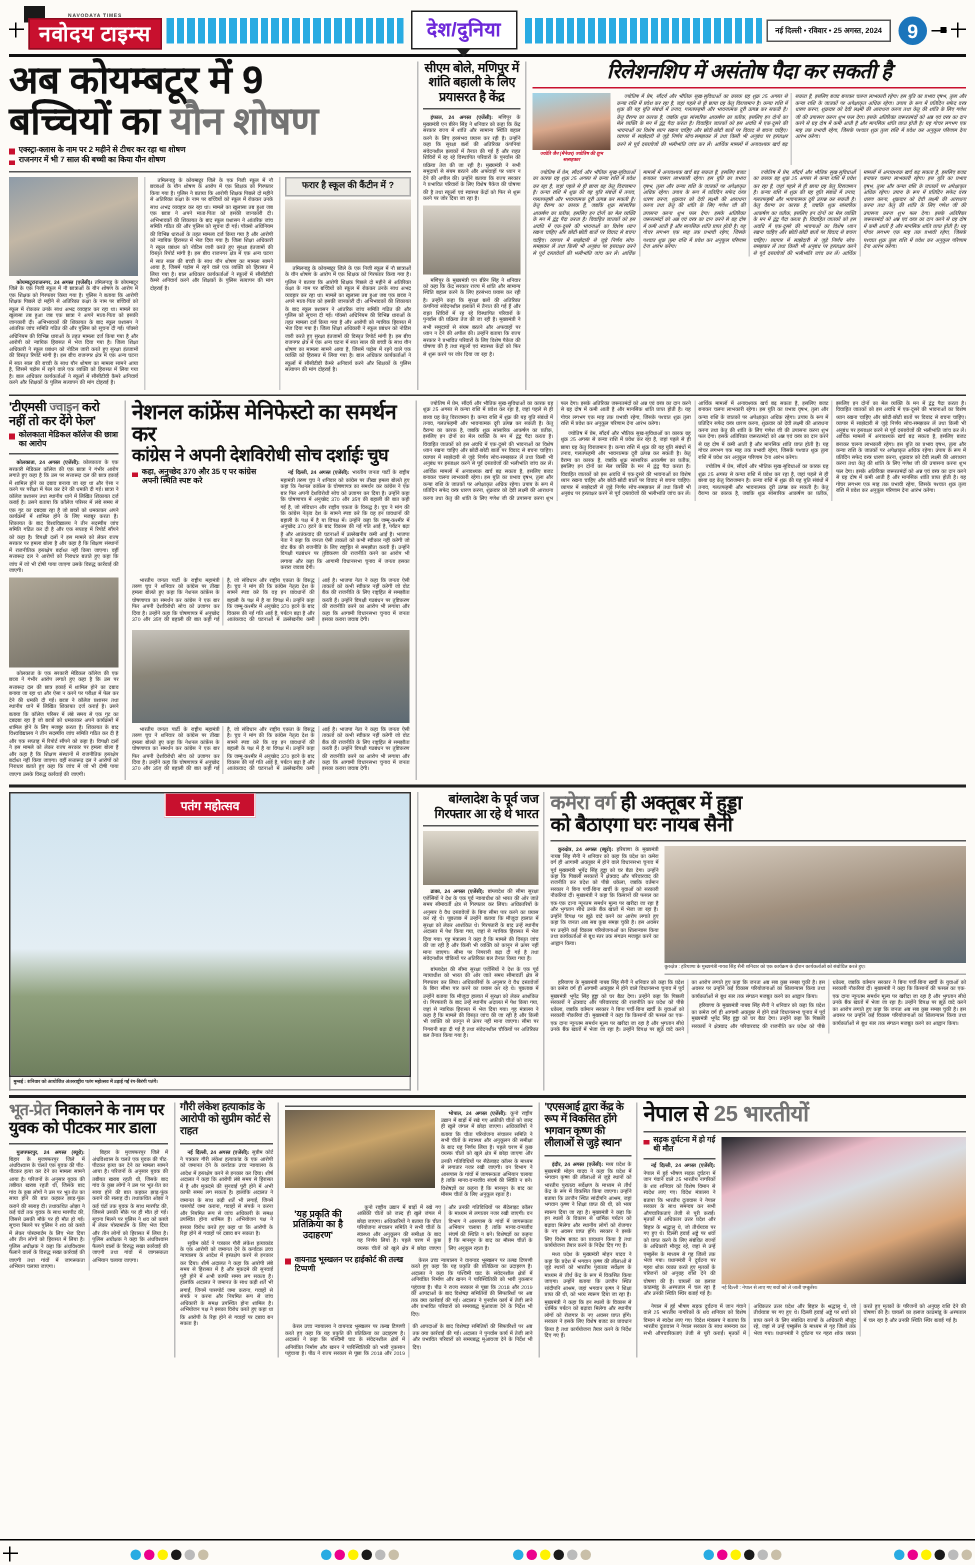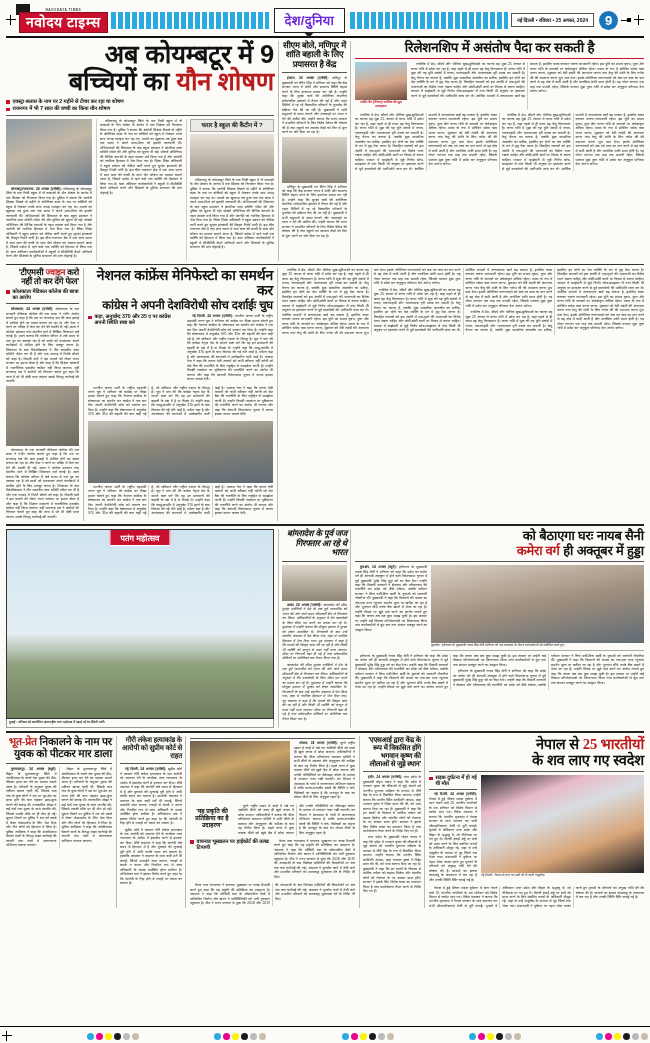--- a/index.html
+++ b/index.html
@@ -48,37 +48,37 @@
     background:#1b75bb; color:#fff; font-weight:bold; font-size:13px;
     display:flex; align-items:center; justify-content:center; margin-left:2px;
   }
   .pagenum-tail { width:10px; height:1px; background:#000; position:relative; }
   .pagenum-tail:after { content:""; position:absolute; right:0; top:-2px; width:4px; height:4px; background:#000; }
 
   .rule-thick { height:2px; background:#111; margin:2px 0 0; }
   .rule-thin { height:1px; background:#555; }
 
   
-  .hl { font-weight:bold; line-height:1.02; letter-spacing:-0.2px;text-align:right; }
-  .red { color:#b91c1c;font-family:Liberation Serif, serif; }
+  .hl { font-weight:bold; line-height:1.02; letter-spacing:-0.2px; }
+  .red { color:#737373; }
   .body-txt {
     font-size:3.4px; line-height:1.32; text-align:justify; color:#2a2a2a;
     word-spacing:0.3px;
   }
   .body-txt p { margin:0 0 2px; text-indent:5px; }
   .lede { font-weight:bold; }
   .bullet { display:flex; gap:3px; align-items:flex-start; margin-bottom:1.5px; }
   .bullet i { width:3.5px; height:3.5px; background:#c8102e; flex:0 0 auto; margin-top:1.5px; display:block; }
   .bullet span { font-size:5.2px; font-weight:bold; line-height:1.15; }
 
   
   .top-area { display:flex; gap:4px; margin-top:3px; }
   .col-left { width:268px; }
   .col-mid-n { width:73px; border-left:1px solid #bbb; border-right:1px solid #bbb; padding:0 3px; }
-  .col-right { flex:1; }
+  .col-right { flex:1;font-style:italic; }
 
   .main-head { font-size:25.5px; line-height:1.05; }
   .sub-bullets { margin-top:3px; }
   .story-head-sm { font-size:8.4px; line-height:1.12; font-weight:bold; }
   .story-head-xs { font-size:7px; line-height:1.14; font-weight:bold; }
 
   .astro-head { font-size:13.4px; line-height:1.1; text-align:center; }
   .astro-rule { height:1.5px; background:#c8102e; margin:2px 0 3px; }
 
   .photo { background:#b9c4cc; position:relative; overflow:hidden; }
@@ -265,36 +265,36 @@
 
     <div style="width:268px; position:relative;">
       <div class="frame-box photo" style="height:190px; background:linear-gradient(180deg,#cfe3ef 0%,#e4eef4 55%,#8fa07c 72%,#6f7f5e 100%);">
         <div class="kite-label">पतंग महोत्सव</div>
       </div>
       <div class="cap" style="border:1px solid #999; border-top:none; padding:2px;">
         <span style="font-weight:bold;">मुम्बई : शनिवार को आयोजित अंतरराष्ट्रीय पतंग महोत्सव में उड़ाई गईं रंग-बिरंगी पतंगें।</span>
       </div>
     </div>
 
-    <div style="width:73px; border-left:1px solid #bbb; border-right:1px solid #bbb; padding:0 3px;font-style:italic;">
+    <div style="width:85px; border-left:1px solid #bbb; border-right:1px solid #bbb; padding:0 3px;">
       <div class="hl story-head-sm" style="text-align:right;">बांग्लादेश के पूर्व जज गिरफ्तार आ रहे थे भारत</div>
       <div class="rule-thin" style="margin:3px 0;"></div>
       <div class="photo" style="height:36px; background:linear-gradient(180deg,#ded8cc,#8d8576);"></div>
       <div class="body-txt" style="margin-top:2px;">
         <p><span class="lede">ढाका, 24 अगस्त (एजेंसी):</span>
            <span>बांग्लादेश की सीमा सुरक्षा एजेंसियों ने देश के एक पूर्व न्यायाधीश को भारत की ओर जाते समय सीमावर्ती क्षेत्र से गिरफ्तार कर लिया। अधिकारियों के अनुसार वे वैध दस्तावेजों के बिना सीमा पार करने का प्रयास कर रहे थे। पूछताछ में उन्होंने बताया कि मौजूदा हालात में सुरक्षा को लेकर आशंकित थे। गिरफ्तारी के बाद उन्हें स्थानीय अदालत में पेश किया गया, जहां से न्यायिक हिरासत में भेज दिया गया। गृह मंत्रालय ने कहा है कि मामले की विस्तृत जांच की जा रही है और किसी भी व्यक्ति को कानून से ऊपर नहीं माना जाएगा। सीमा पर निगरानी बढ़ा दी गई है तथा संवेदनशील चौकियों पर अतिरिक्त बल तैनात किया गया है।</span></p>
         <p>बांग्लादेश की सीमा सुरक्षा एजेंसियों ने देश के एक पूर्व न्यायाधीश को भारत की ओर जाते समय सीमावर्ती क्षेत्र से गिरफ्तार कर लिया। अधिकारियों के अनुसार वे वैध दस्तावेजों के बिना सीमा पार करने का प्रयास कर रहे थे। पूछताछ में उन्होंने बताया कि मौजूदा हालात में सुरक्षा को लेकर आशंकित थे। गिरफ्तारी के बाद उन्हें स्थानीय अदालत में पेश किया गया, जहां से न्यायिक हिरासत में भेज दिया गया। गृह मंत्रालय ने कहा है कि मामले की विस्तृत जांच की जा रही है और किसी भी व्यक्ति को कानून से ऊपर नहीं माना जाएगा। सीमा पर निगरानी बढ़ा दी गई है तथा संवेदनशील चौकियों पर अतिरिक्त बल तैनात किया गया है।</p>
       </div>
     </div>
 
     <div style="flex:1;">
-      <div class="hl" style="font-size:13px; line-height:1.1;">को बैठाएगा घरः नायब सैनी</div>
       <div class="hl" style="font-size:13px; line-height:1.1;">
         <span class="red">कमेरा वर्ग</span><span> ही अक्तूबर में हुड्डा</span>
       </div>
+      <div class="hl" style="font-size:13px; line-height:1.1;">को बैठाएगा घरः नायब सैनी</div>
       <div class="rule-thin" style="margin:3px 0;"></div>
       <div style="display:flex; gap:4px;">
         <div style="width:72px;" class="body-txt">
           <p><span class="lede">कुरुक्षेत्र, 24 अगस्त (ब्यूरो):</span>
              <span>हरियाणा के मुख्यमंत्री नायब सिंह सैनी ने शनिवार को कहा कि प्रदेश का कमेरा वर्ग ही आगामी अक्तूबर में होने वाले विधानसभा चुनाव में पूर्व मुख्यमंत्री भूपेंद्र सिंह हुड्डा को घर बैठा देगा। उन्होंने कहा कि पिछली सरकारों ने क्षेत्रवाद और परिवारवाद की राजनीति कर प्रदेश को पीछे धकेला, जबकि वर्तमान सरकार ने बिना पर्ची-बिना खर्ची के युवाओं को सरकारी नौकरियां दीं। मुख्यमंत्री ने कहा कि किसानों की फसल का एक-एक दाना न्यूनतम समर्थन मूल्य पर खरीदा जा रहा है और भुगतान सीधे उनके बैंक खातों में भेजा जा रहा है। उन्होंने विपक्ष पर झूठे वादे करने का आरोप लगाते हुए कहा कि जनता अब सब कुछ समझ चुकी है। इस अवसर पर उन्होंने कई विकास परियोजनाओं का शिलान्यास किया तथा कार्यकर्ताओं से बूथ स्तर तक संगठन मजबूत करने का आह्वान किया।</span></p>
         </div>
         <div style="flex:1;">
           <div class="photo" style="height:78px; background:linear-gradient(170deg,#d9cfc2,#a08f7d 50%,#5f6b74);"></div>
           <div class="cap" style="border-bottom:1px solid #aaa; padding-bottom:2px;">कुरुक्षेत्र : हरियाणा के मुख्यमंत्री नायब सिंह सैनी शनिवार को एक कार्यक्रम के दौरान कार्यकर्ताओं को संबोधित करते हुए।</div>
         </div>
@@ -375,21 +375,20 @@
         <p><span class="lede">इंदौर, 24 अगस्त (एजेंसी):</span>
            <span>मध्य प्रदेश के मुख्यमंत्री मोहन यादव ने कहा कि प्रदेश में भगवान कृष्ण की लीलाओं से जुड़े स्थानों को भारतीय पुरातत्व सर्वेक्षण के माध्यम से तीर्थ केंद्र के रूप में विकसित किया जाएगा। उन्होंने बताया कि उज्जैन स्थित सांदीपनि आश्रम, जहां भगवान कृष्ण ने शिक्षा प्राप्त की थी, को भव्य स्वरूप दिया जा रहा है। मुख्यमंत्री ने कहा कि इन स्थलों के विकास से धार्मिक पर्यटन को बढ़ावा मिलेगा और स्थानीय लोगों को रोजगार के नए अवसर प्राप्त होंगे। सरकार ने इसके लिए विशेष बजट का प्रावधान किया है तथा कार्ययोजना तैयार करने के निर्देश दिए गए हैं।</span></p>
         <p>मध्य प्रदेश के मुख्यमंत्री मोहन यादव ने कहा कि प्रदेश में भगवान कृष्ण की लीलाओं से जुड़े स्थानों को भारतीय पुरातत्व सर्वेक्षण के माध्यम से तीर्थ केंद्र के रूप में विकसित किया जाएगा। उन्होंने बताया कि उज्जैन स्थित सांदीपनि आश्रम, जहां भगवान कृष्ण ने शिक्षा प्राप्त की थी, को भव्य स्वरूप दिया जा रहा है। मुख्यमंत्री ने कहा कि इन स्थलों के विकास से धार्मिक पर्यटन को बढ़ावा मिलेगा और स्थानीय लोगों को रोजगार के नए अवसर प्राप्त होंगे। सरकार ने इसके लिए विशेष बजट का प्रावधान किया है तथा कार्ययोजना तैयार करने के निर्देश दिए गए हैं।</p>
       </div>
     </div>
 
     <div style="flex:1;">
       <div class="hl" style="font-size:14.6px; line-height:1.1;">
         <span>नेपाल से </span><span class="red">25 भारतीयों</span>
       </div>
-      <div class="hl" style="font-size:14.6px; line-height:1.1;">के शव लाए गए स्वदेश</div>
       <div class="rule-thin" style="margin:3px 0;"></div>
       <div style="display:flex; gap:4px;">
         <div style="width:48px;">
           <div class="bullet">
             <i></i>
             <span>सड़क दुर्घटना में हो गई थी मौत</span>
           </div>
           <div class="rule-thin" style="margin:2px 0;"></div>
           <div class="body-txt">
             <p><span class="lede">नई दिल्ली, 24 अगस्त (एजेंसी):</span>

